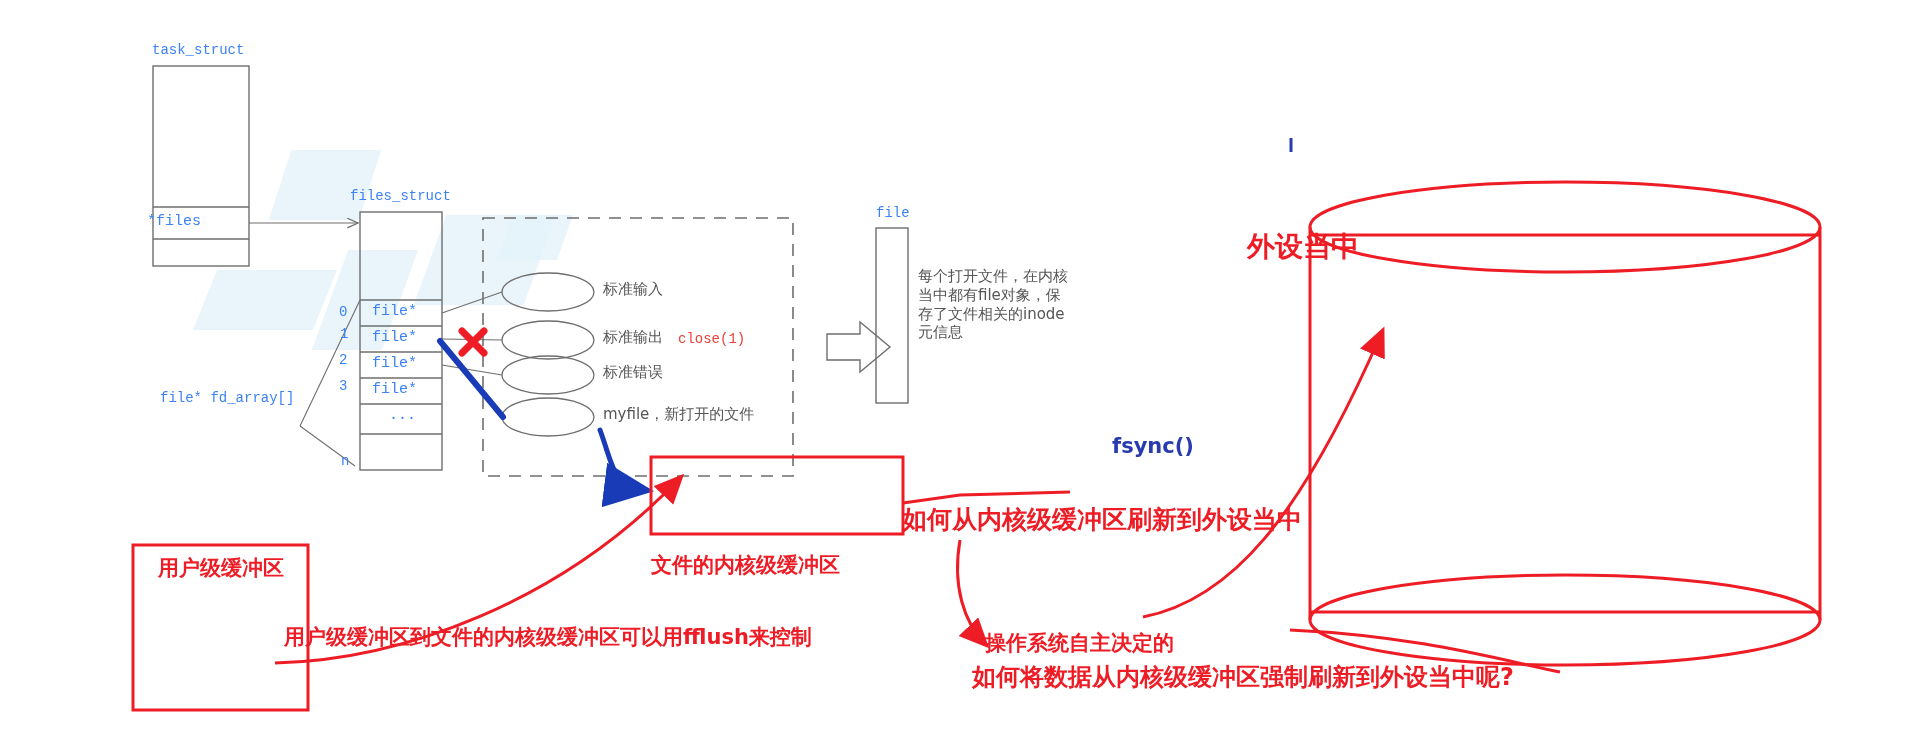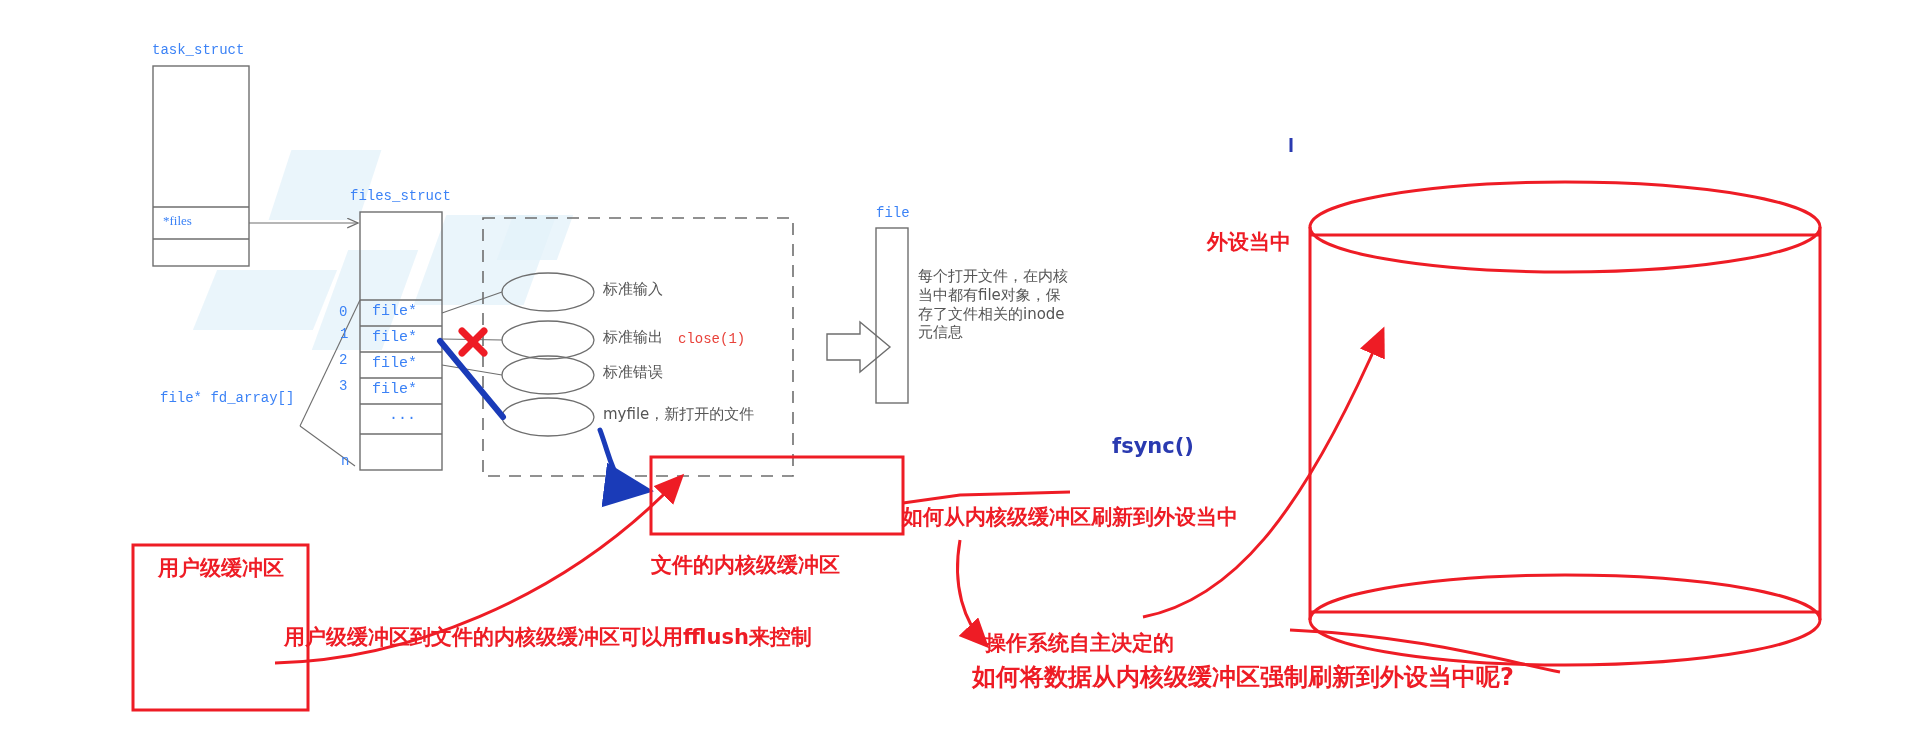--- a/index.html
+++ b/index.html
@@ -155,21 +155,21 @@
       <line x1="1310" y1="612" x2="1820" y2="612"></line>
     </g>
 
     <path d="M1143,617 C1230,600 1300,520 1382,332" stroke="#ee1c25" stroke-width="3" fill="none" marker-end="url(#arrRed)"></path>
 
     <line x1="1291" y1="138" x2="1291" y2="152" stroke="#2a3ab0" stroke-width="3"></line>
   </svg>
 
   <div class="lbl mono" style="left:152px;top:42px;font-size:14px;">task_struct</div>
 
-  <div class="lbl mono" style="left:163px;top:213px;font-size:13px;font-family:Liberation Serif, serif;">*files</div>
+  <div class="lbl mono" style="left:147px;top:213px;font-size:15px;">*files</div>
 
   <div class="lbl mono" style="left:350px;top:188px;font-size:14px;">files_struct</div>
 
   <div class="lbl mono" style="left:160px;top:390px;font-size:14px;">file* fd_array[]</div>
 
   <div class="lbl mono" style="left:339px;top:304px;font-size:14px;">0</div>
   <div class="lbl mono" style="left:340px;top:326px;font-size:14px;">1</div>
   <div class="lbl mono" style="left:339px;top:352px;font-size:14px;">2</div>
   <div class="lbl mono" style="left:339px;top:378px;font-size:14px;">3</div>
   <div class="lbl mono" style="left:341px;top:453px;font-size:14px;">n</div>
@@ -195,23 +195,23 @@
 当中都有file对象，保
 存了文件相关的inode
 元信息</div>
 
   <div class="lbl red-bold" style="left:158px;top:556px;font-size:21px;">用户级缓冲区</div>
 
   <div class="lbl red-bold" style="left:651px;top:553px;font-size:21px;">文件的内核级缓冲区</div>
 
   <div class="lbl red-bold" style="left:284px;top:625px;font-size:21px;">用户级缓冲区到文件的内核级缓冲区可以用fflush来控制</div>
 
-  <div class="lbl red-bold" style="left:902px;top:505px;font-size:21px;">如何从内核级缓冲区刷新到外设当中</div>
+  <div class="lbl red-bold" style="left:902px;top:505px;font-size:25px;">如何从内核级缓冲区刷新到外设当中</div>
 
   <div class="lbl red-bold" style="left:985px;top:631px;font-size:21px;">操作系统自主决定的</div>
 
   <div class="lbl red-bold" style="left:972px;top:663px;font-size:24px;text-align:right;">如何将数据从内核级缓冲区强制刷新到外设当中呢?</div>
 
-  <div class="lbl red-bold" style="left:1207px;top:230px;font-size:21px;text-align:center;">外设当中</div>
+  <div class="lbl red-bold" style="left:1247px;top:230px;font-size:28px;text-align:center;">外设当中</div>
 
   <div class="lbl blue-bold" style="left:1112px;top:434px;font-size:21px;">fsync()</div>
 
 </div>
 
 </body></html>

